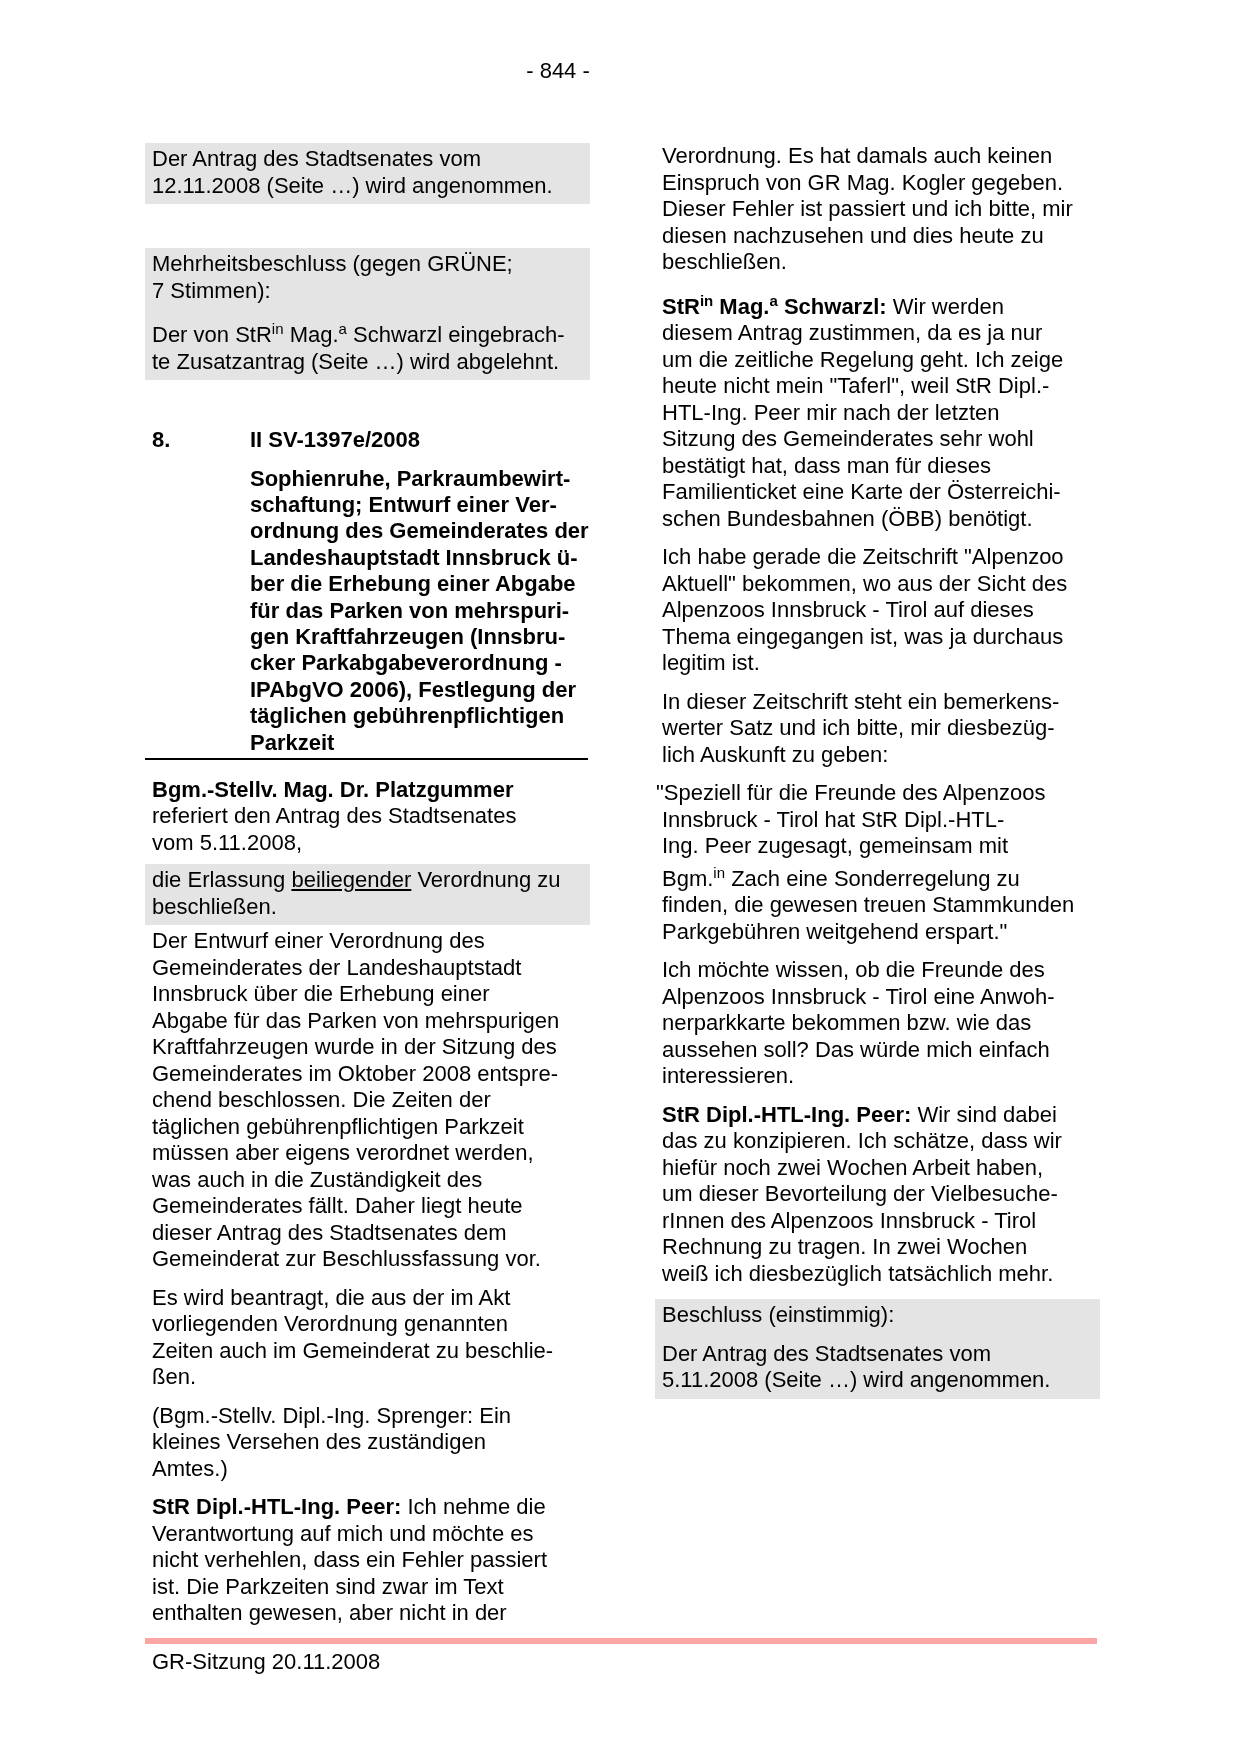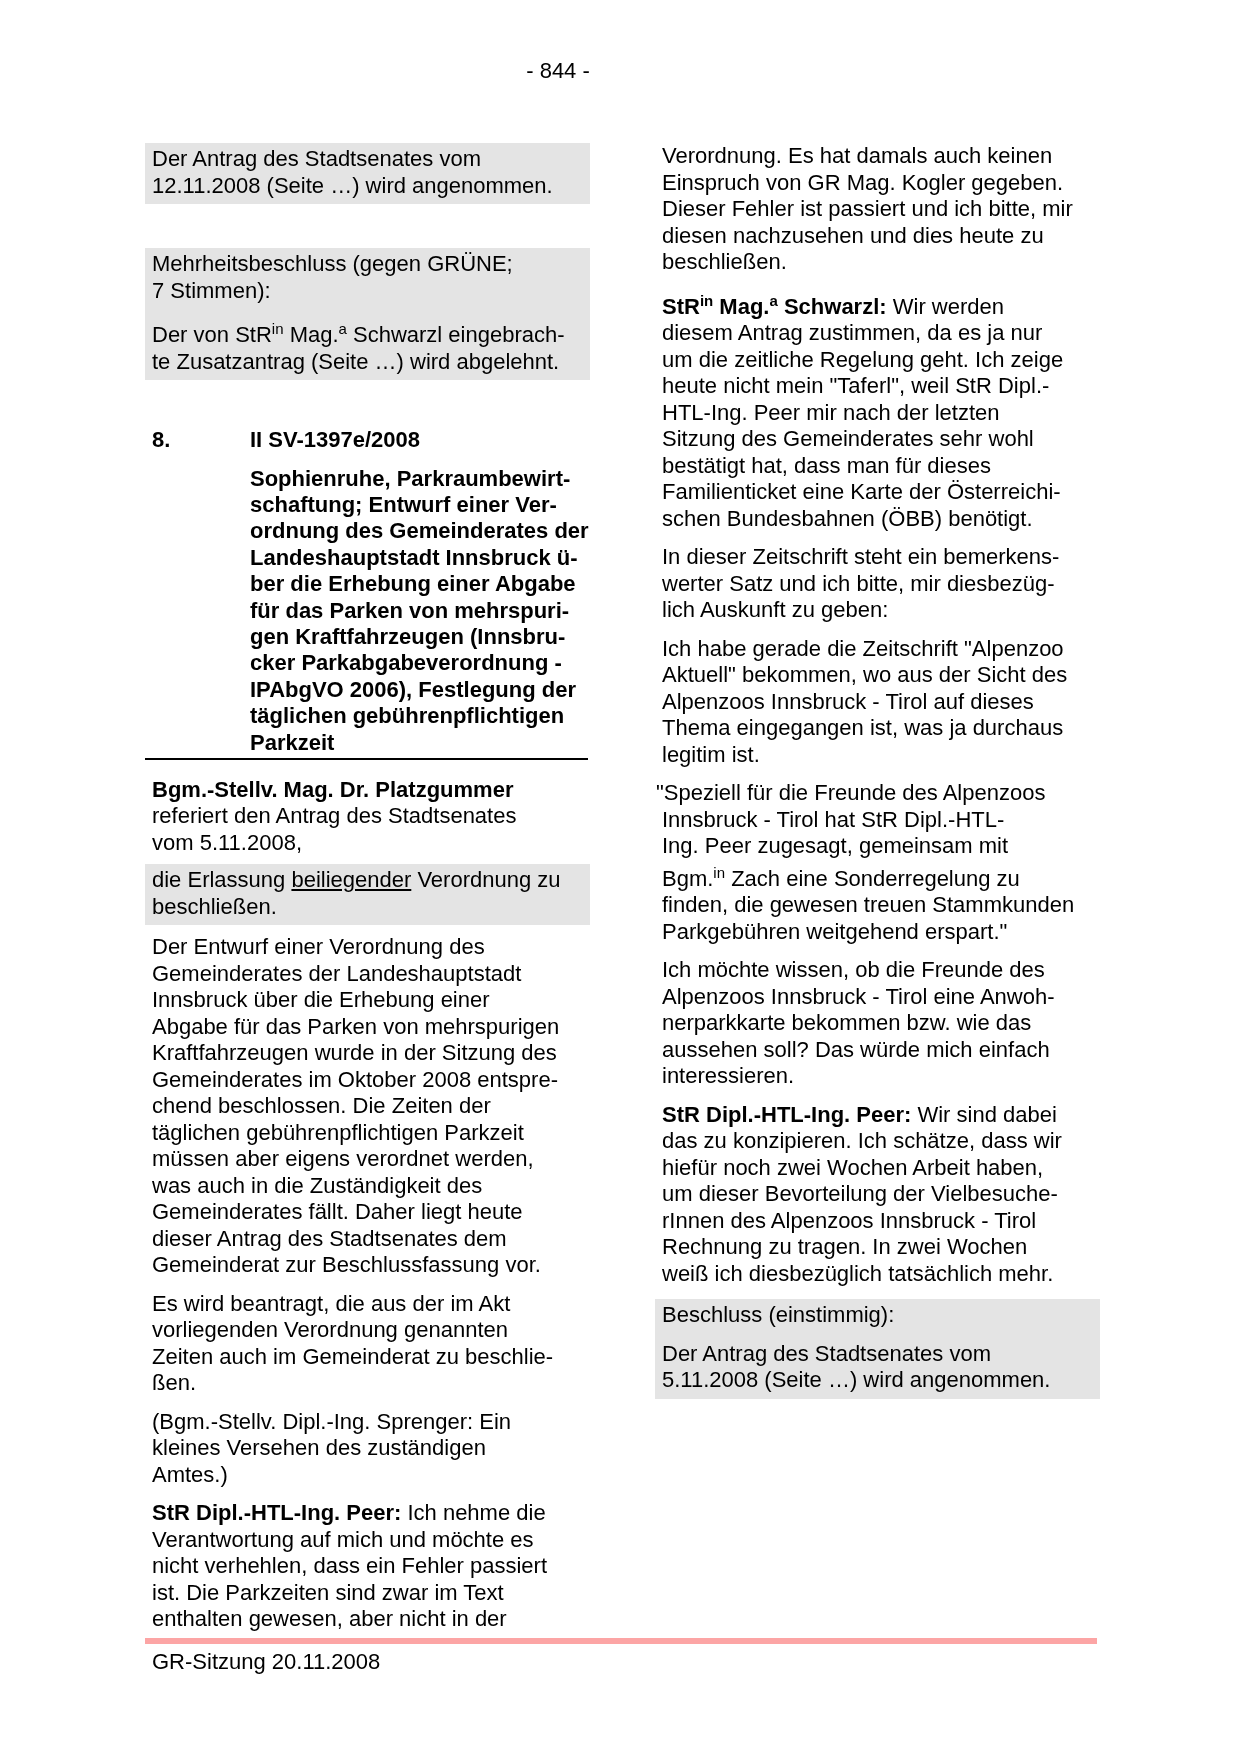--- a/index.html
+++ b/index.html
@@ -11,21 +11,21 @@
     overflow:hidden;
   }
   .pagenum {
     position:absolute; top:58px; left:0; width:1116px;
     text-align:center; white-space:pre;
   }
   .col { position:absolute; top:143px; }
   .col-left  { left:145px; width:445px; }
   .col-right { left:655px; width:445px; }
   .para { padding-left:7px; margin-bottom:12px; white-space:pre; }
-  .hl { margin-bottom:9px; padding:3px 7px 5px 7px; }
+  .hl { margin-bottom:3px; padding:3px 7px 5px 7px; }
   .hl .hlp { white-space:pre; margin-bottom:12px; }
   .hl .hlp:last-child { margin-bottom:0; }
   .block-a { margin-bottom:44px; }
   .block-b { margin-bottom:47px; }
   .item-row { display:flex; padding-left:7px; font-weight:bold; white-space:pre; }
   .item-num { width:98px; }
   .item-title {
     padding-left:105px; font-weight:bold; white-space:pre;
     line-height:26.4px; margin-top:12px;
   }
@@ -122,29 +122,29 @@
 diesem Antrag zustimmen, da es ja nur
 um die zeitliche Regelung geht. Ich zeige
 heute nicht mein "Taferl", weil StR Dipl.-
 HTL-Ing. Peer mir nach der letzten
 Sitzung des Gemeinderates sehr wohl
 bestätigt hat, dass man für dieses
 Familienticket eine Karte der Österreichi-
 schen Bundesbahnen (ÖBB) benötigt.</span></div>
 
 
-  <div class="para">In dieser Zeitschrift steht ein bemerkens-
-werter Satz und ich bitte, mir diesbezüg-
-lich Auskunft zu geben:</div>
-
   <div class="para">Ich habe gerade die Zeitschrift "Alpenzoo
 Aktuell" bekommen, wo aus der Sicht des
 Alpenzoos Innsbruck - Tirol auf dieses
 Thema eingegangen ist, was ja durchaus
 legitim ist.</div>
+
+  <div class="para">In dieser Zeitschrift steht ein bemerkens-
+werter Satz und ich bitte, mir diesbezüg-
+lich Auskunft zu geben:</div>
 
   <div class="para quote"><span>"Speziell für die Freunde des Alpenzoos
 Innsbruck - Tirol hat StR Dipl.-HTL-
 Ing. Peer zugesagt, gemeinsam mit
 Bgm.</span><span class="sup">in</span><span> Zach eine Sonderregelung zu
 finden, die gewesen treuen Stammkunden
 Parkgebühren weitgehend erspart."</span></div>
 
   <div class="para">Ich möchte wissen, ob die Freunde des
 Alpenzoos Innsbruck - Tirol eine Anwoh-

